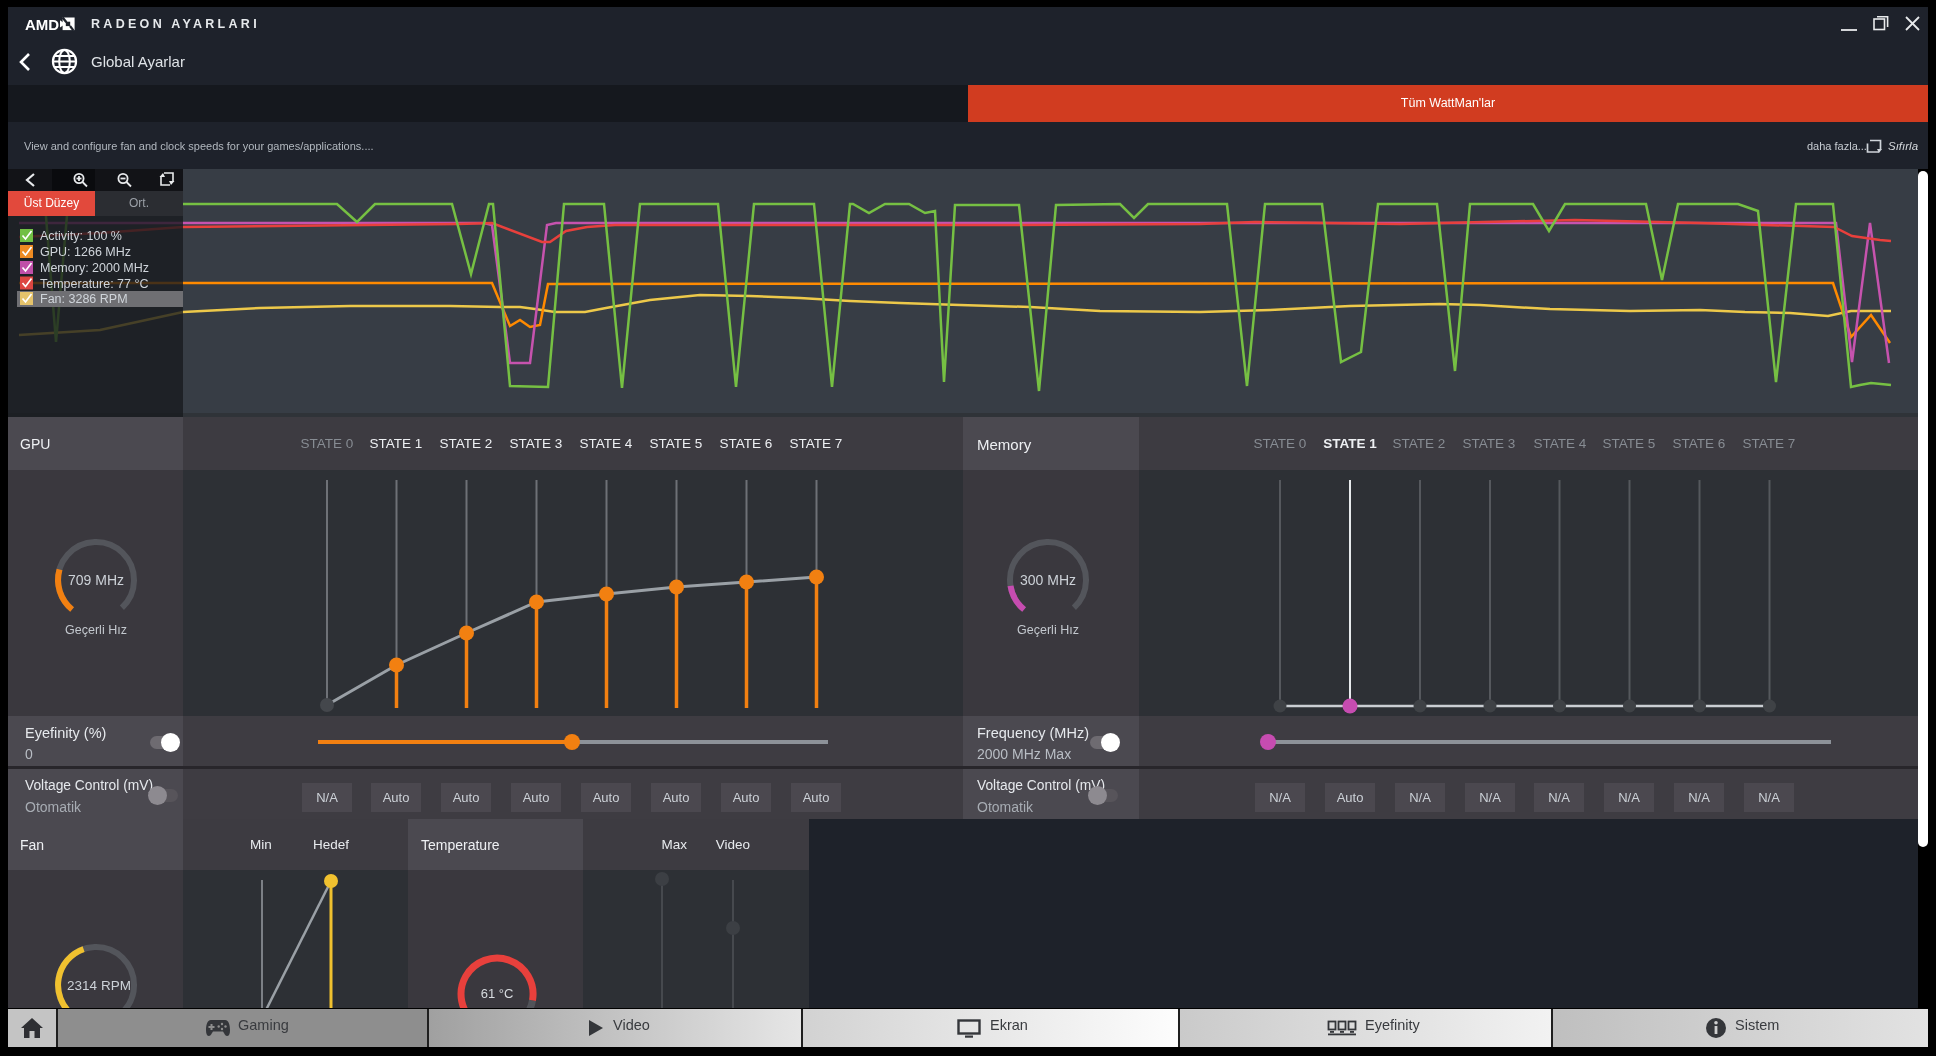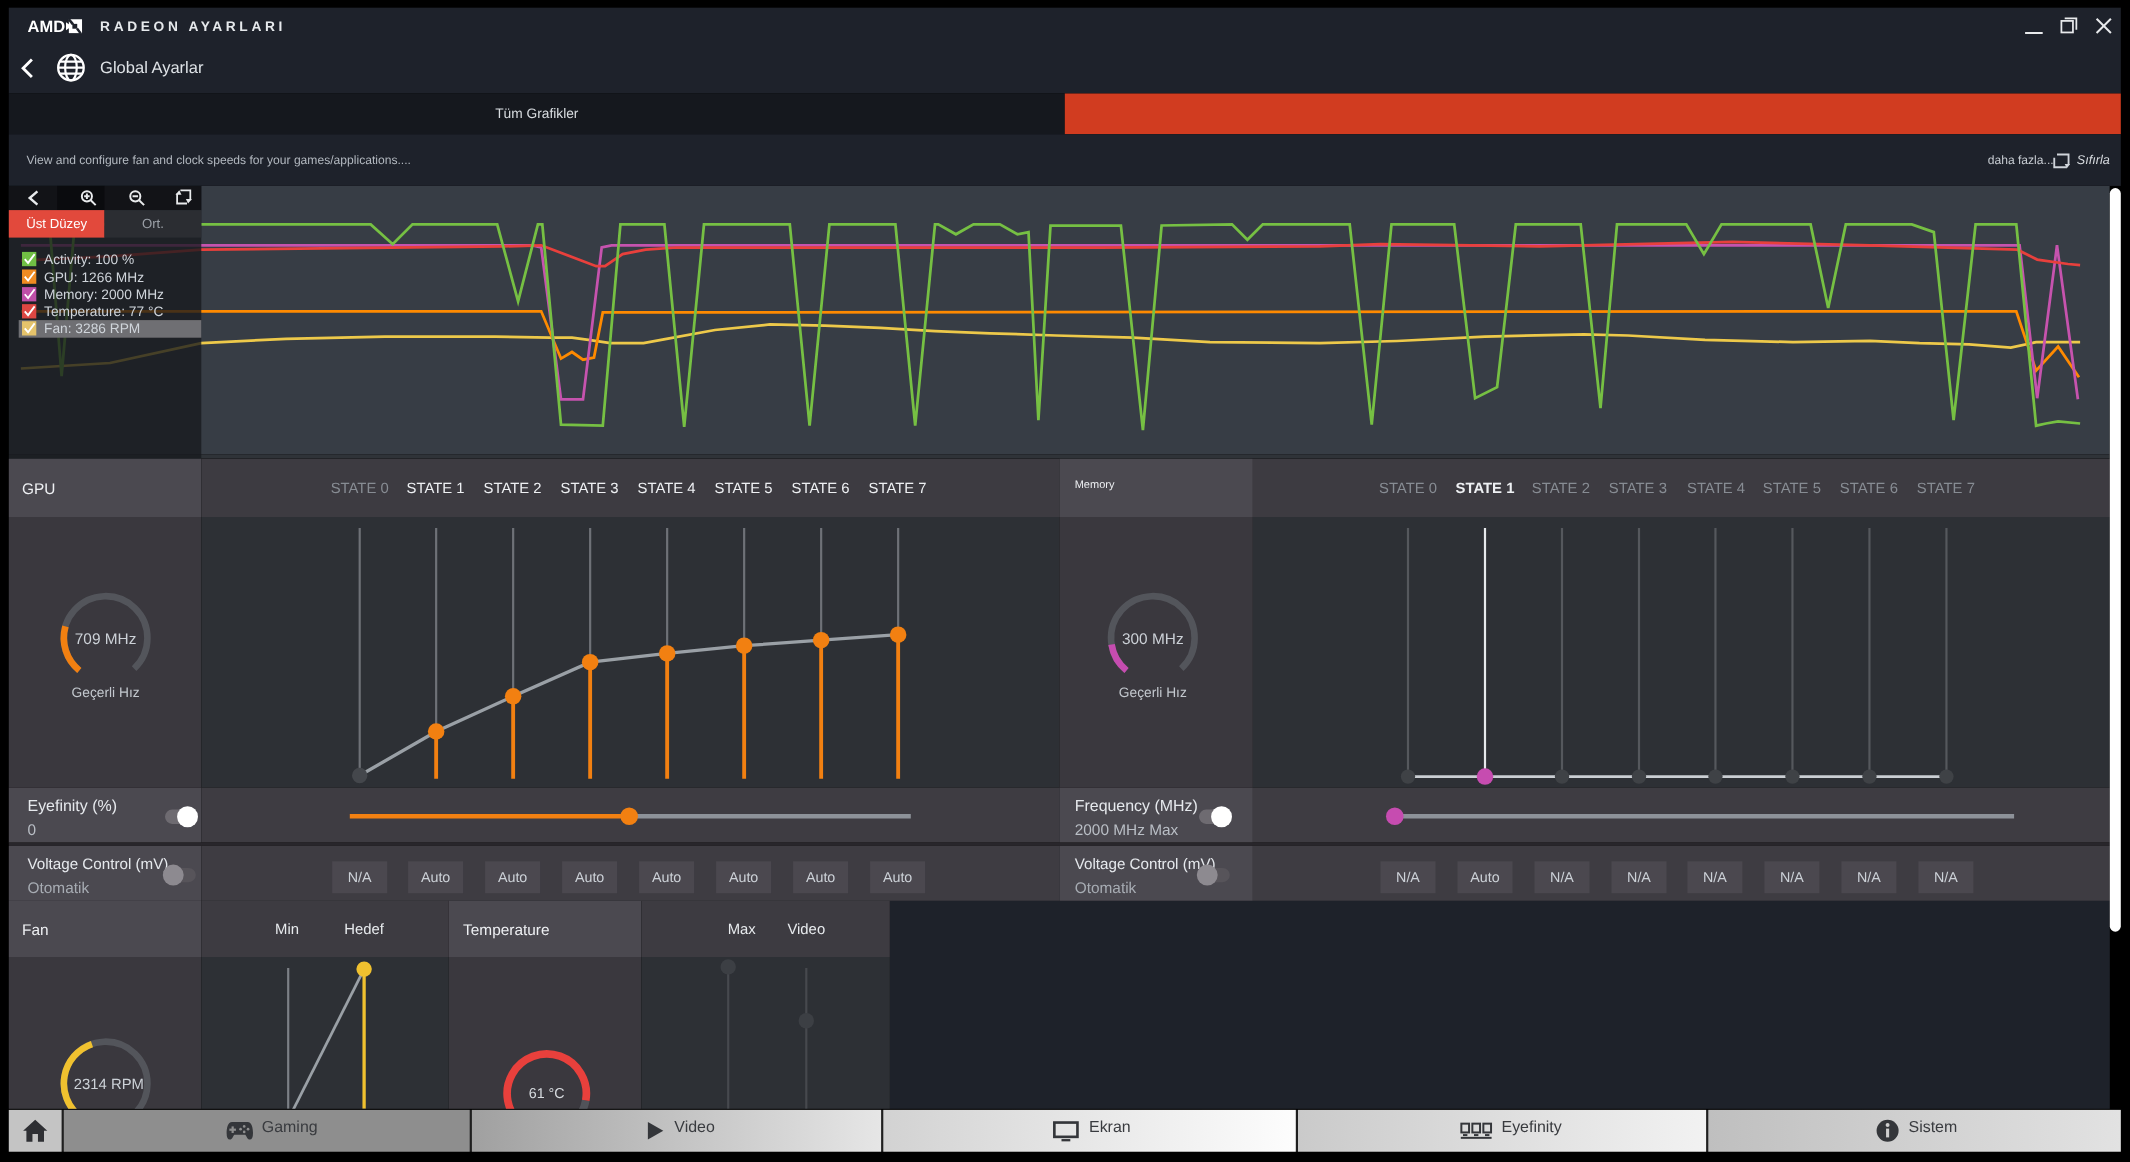--- a/index.html
+++ b/index.html
@@ -37,22 +37,22 @@
 
 <svg class="abs" style="left:1838px;top:14px;" width="86" height="20" viewBox="0 0 86 20">
   <line x1="3" y1="16" x2="19" y2="16" stroke="#e8eaec" stroke-width="1.8"></line>
   <rect x="36" y="5" width="10.5" height="10.5" fill="none" stroke="#e8eaec" stroke-width="1.6"></rect>
   <polyline points="39,2.8 49.6,2.8 49.6,13" fill="none" stroke="#e8eaec" stroke-width="1.6"></polyline>
   <line x1="68" y1="3" x2="81" y2="16" stroke="#e8eaec" stroke-width="1.8"></line>
   <line x1="81" y1="3" x2="68" y2="16" stroke="#e8eaec" stroke-width="1.8"></line>
 </svg>
 
 <div class="abs" style="left:8px;top:85px;width:960px;height:37px;background:#15181e;"></div>
-<div class="abs" style="left:8px;top:85px;width:960px;height:37px;line-height:37px;text-align:center;font-size:12.5px;color:#d9dde1;">Tüm Grafikler</div>
 <div class="abs" style="left:968px;top:85px;width:960px;height:37px;background:#d13c20;"></div>
+<div class="abs" style="left:968px;top:85px;width:960px;height:37px;line-height:37px;text-align:center;font-size:12.5px;color:#fff;">Tüm WattMan'lar</div>
 
 <div class="abs" style="left:8px;top:122px;width:1920px;height:47px;background:#1e222b;"></div>
 <div class="abs" style="left:24px;top:140px;font-size:11px;color:#b2b8bf;">View and configure fan and clock speeds for your games/applications....</div>
 <div class="abs" style="left:1783px;top:140px;font-size:11px;color:#c7ccd2;margin-left:24px;">daha fazla...</div>
 <svg class="abs" style="left:1866px;top:139px;" width="16" height="15" viewBox="0 0 16 15">
   <polyline points="1.5,4.5 1.5,13 13,13" fill="none" stroke="#cfd4da" stroke-width="1.7"></polyline>
   <polyline points="4,1.5 14.5,1.5 14.5,10.5" fill="none" stroke="#cfd4da" stroke-width="1.7"></polyline>
   <polygon points="16,10 13,14 11,10" fill="#cfd4da"></polygon>
 </svg>
 <div class="abs" style="left:1888px;top:140px;font-size:11.5px;color:#d6dade;font-style:italic;">Sıfırla</div>
@@ -125,21 +125,21 @@
     <text x="32" y="71.5">Temperature: 77 °C</text>
     <text x="32" y="87">Fan: 3286 RPM</text>
   </g>
 </svg>
 
 <div class="abs" style="left:8px;top:417px;width:175px;height:53px;background:#4b4950;"></div>
 <div class="abs" style="left:183px;top:417px;width:780px;height:53px;background:#3d3b41;"></div>
 <div class="abs" style="left:963px;top:417px;width:176px;height:53px;background:#4b4950;"></div>
 <div class="abs" style="left:1139px;top:417px;width:779px;height:53px;background:#3d3b41;"></div>
 <div class="abs" style="left:20px;top:436px;font-size:14px;color:#eef0f3;">GPU</div>
-<div class="abs" style="left:977px;top:436px;font-size:10px;color:#eef0f3;">Memory</div>
+<div class="abs" style="left:977px;top:436px;font-size:15px;color:#eef0f3;">Memory</div>
 <div class="abs" style="left:297px;top:436px;width:60px;text-align:center;font-size:13.5px;color:#878c93;">STATE 0</div>
 <div class="abs" style="left:366px;top:436px;width:60px;text-align:center;font-size:13.5px;color:#eef0f3;">STATE 1</div>
 <div class="abs" style="left:436px;top:436px;width:60px;text-align:center;font-size:13.5px;color:#eef0f3;">STATE 2</div>
 <div class="abs" style="left:506px;top:436px;width:60px;text-align:center;font-size:13.5px;color:#eef0f3;">STATE 3</div>
 <div class="abs" style="left:576px;top:436px;width:60px;text-align:center;font-size:13.5px;color:#eef0f3;">STATE 4</div>
 <div class="abs" style="left:646px;top:436px;width:60px;text-align:center;font-size:13.5px;color:#eef0f3;">STATE 5</div>
 <div class="abs" style="left:716px;top:436px;width:60px;text-align:center;font-size:13.5px;color:#eef0f3;">STATE 6</div>
 <div class="abs" style="left:786px;top:436px;width:60px;text-align:center;font-size:13.5px;color:#eef0f3;">STATE 7</div>
 <div class="abs" style="left:1250px;top:436px;width:60px;text-align:center;font-size:13.5px;color:#878c93;">STATE 0</div>
 <div class="abs" style="left:1320px;top:436px;width:60px;text-align:center;font-size:13.5px;color:#eef0f3;font-weight:bold;">STATE 1</div>

